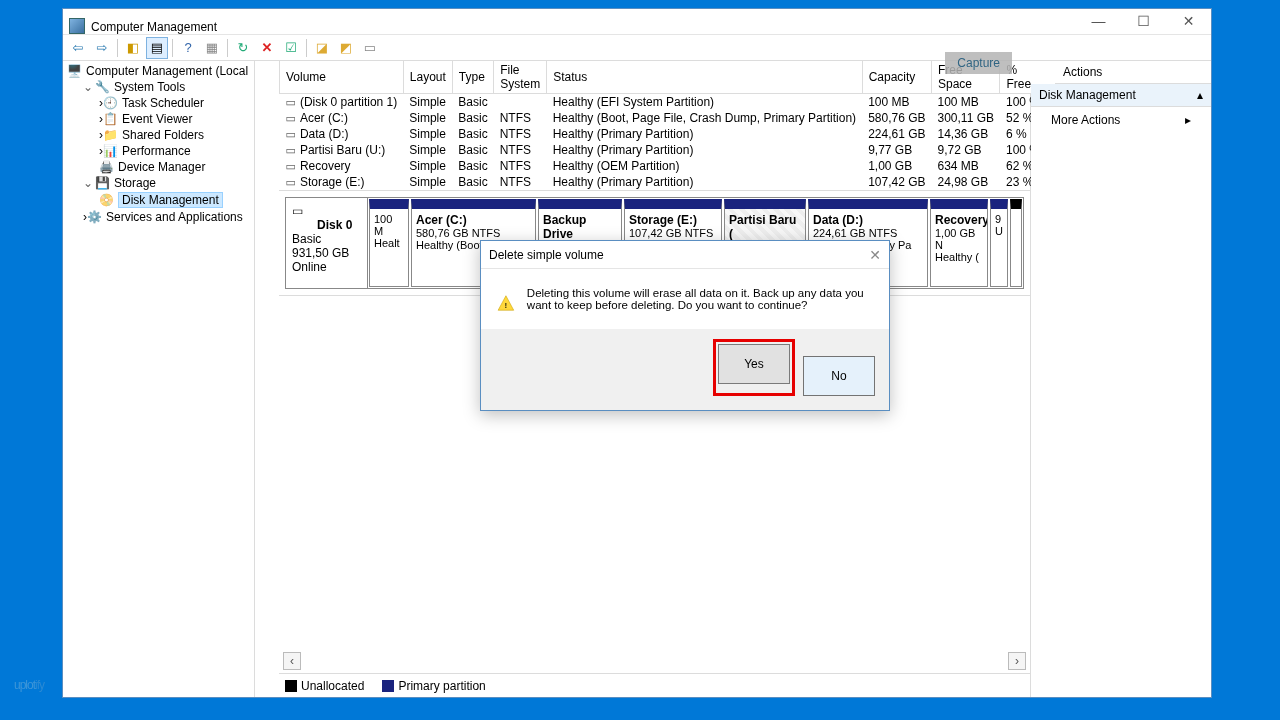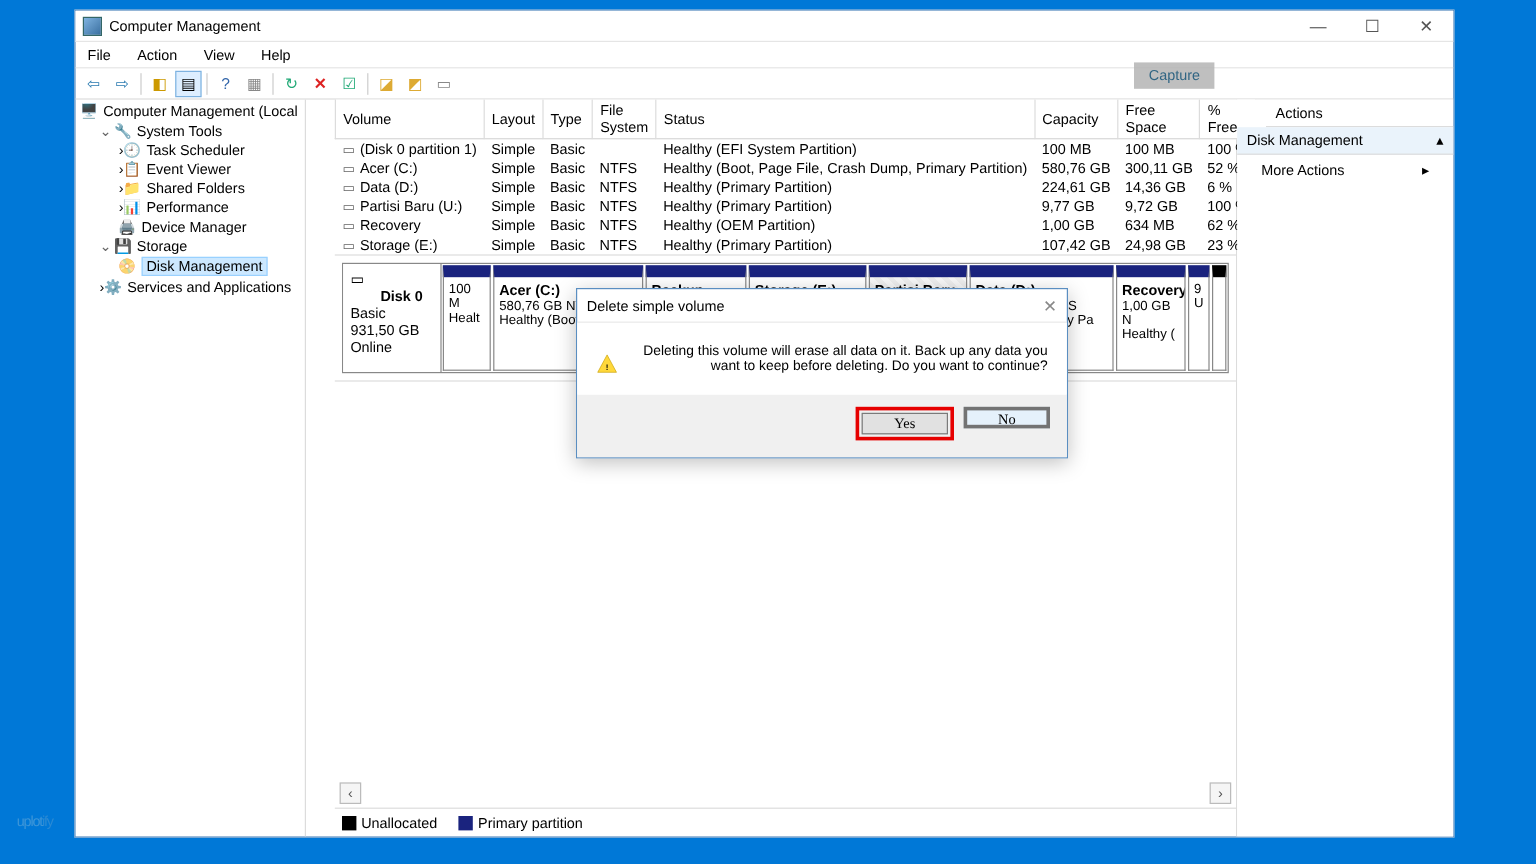--- a/index.html
+++ b/index.html
@@ -1,18 +1,18 @@
 <!DOCTYPE html>
 <html><head>
 <meta charset="utf-8">
 <style>
 * { box-sizing: border-box; margin: 0; padding: 0; font-family: "Segoe UI", Tahoma, sans-serif; font-size: 12px; }
 body { background: #0078d7; width: 1280px; height: 720px; overflow: hidden; position: relative; }
 .window { position: absolute; left: 62px; top: 8px; width: 1150px; height: 690px; background: #fff; border: 1px solid #5a8ec1; display: flex; flex-direction: column; }
-.titlebar { height: 26px; display: flex; align-items: center; padding-left: 6px; background: #fff; border-bottom: 1px solid #e5e5e5; }
+.titlebar { height: 26px; display: flex; align-items: flex-end; padding-left: 6px; background: #fff; border-bottom: 1px solid #e5e5e5; }
 .titlebar .app-icon { width: 16px; height: 16px; margin-right: 6px; background: linear-gradient(135deg,#7fb3e0,#3a6fa0); border: 1px solid #366; }
 .titlebar .title { flex: 1; color: #000; }
 .titlebar .win-controls { display: flex; }
 .titlebar .win-controls div { width: 45px; height: 26px; display: flex; align-items: center; justify-content: center; color: #555; font-size: 14px; }
 .menubar { height: 22px; display: flex; align-items: center; padding-left: 6px; gap: 14px; border-bottom: 1px solid #e5e5e5; color: #000; }
 .menubar span { padding: 2px 4px; }
 .toolbar { height: 26px; display: flex; align-items: center; padding-left: 4px; gap: 2px; border-bottom: 1px solid #dcdcdc; }
 .toolbar .tbtn { width: 22px; height: 22px; display: flex; align-items: center; justify-content: center; border: 1px solid transparent; font-size: 13px; }
 .toolbar .sep { width: 1px; height: 18px; background: #ccc; margin: 0 2px; }
 .content { flex: 1; display: flex; min-height: 0; }
@@ -42,51 +42,45 @@
 .legend .scroll-left { left: 4px; }
 .legend .scroll-right { right: 4px; }
 .legend .sw { width: 12px; height: 12px; display: inline-block; margin-right: 4px; vertical-align: middle; }
 .actions { width: 180px; background: #fff; }
 .actions .hdr { padding: 4px 8px; border-bottom: 1px solid #dcdcdc; font-weight: normal; margin-left: 24px; }
 .actions .section { background: #eaf3fb; padding: 4px 8px; display: flex; justify-content: space-between; align-items: center; border-bottom: 1px solid #dcdcdc; }
 .actions .link { padding: 6px 20px; display: flex; justify-content: space-between; }
 .dialog { position: absolute; left: 480px; top: 240px; width: 410px; background: #fff; border: 1px solid #5a8ec1; box-shadow: 0 4px 16px rgba(0,0,0,0.25); }
 .dialog .dlg-title { height: 28px; display: flex; align-items: center; padding: 0 8px; border-bottom: 1px solid #e5e5e5; }
 .dialog .dlg-title .close { margin-left: auto; color: #888; font-size: 14px; }
-.dialog .dlg-body { display: flex; padding: 18px 16px 10px; gap: 12px; background: #fff; text-align: right; }
+.dialog .dlg-body { display: flex; padding: 18px 16px 10px; gap: 12px; background: #fff; }
 .dialog .warn-icon { width: 32px; height: 32px; }
 .dialog .dlg-body .msg { color: #000; font-size: 11.5px; }
 .dialog .dlg-buttons { display: flex; justify-content: flex-end; gap: 8px; padding: 10px 14px 14px; background: #f0f0f0; }
-.dialog button { width: 72px; height: 18px; background: #e1e1e1; border: 1px solid #7a7a7a; font-family: Liberation Serif, serif; }
+.dialog button { width: 72px; height: 40px; background: #e1e1e1; border: 1px solid #7a7a7a; }
 .dialog .yes-wrap { border: 3px solid #e60000; padding: 2px; }
-.dialog .no-btn { border: 3px solid #737373; background: #e5f1fb; }
+.dialog .no-btn { border: 1px solid #737373; background: #e5f1fb; margin-top: 17px; }
 .capture { position: absolute; right: 268px; top: 52px; background: #b5b5b5; color: #0c4a6e; padding: 4px 12px; font-size: 12px; opacity: .85; }
 .watermark { position: absolute; left: 14px; bottom: 22px; font-size: 38px; font-weight: 400; color: rgba(120,180,220,0.5); letter-spacing: -1px; }
 .watermark .bold { color: rgba(70,150,210,0.6); }
 </style>
 </head>
 <body>
 
 <div class="window">
   <div class="titlebar">
     <div class="app-icon"></div>
     <span class="title">Computer Management</span>
     <div class="win-controls">
       <div>—</div>
       <div>☐</div>
       <div>✕</div>
     </div>
   </div>
 
-  <div class="menubar">
-    <span>File</span>
-    <span>Action</span>
-    <span>View</span>
-    <span>Help</span>
-  </div>
 
   <div class="toolbar">
     <div class="tbtn" style="color:#2a7ab0">⇦</div>
     <div class="tbtn" style="color:#2a7ab0">⇨</div>
     <div class="sep"></div>
     <div class="tbtn" style="color:#c90">◧</div>
     <div class="tbtn" style="border:1px solid #7eb2e0;background:#def">▤</div>
     <div class="sep"></div>
     <div class="tbtn" style="color:#36a">?</div>
     <div class="tbtn" style="color:#888">▦</div>

